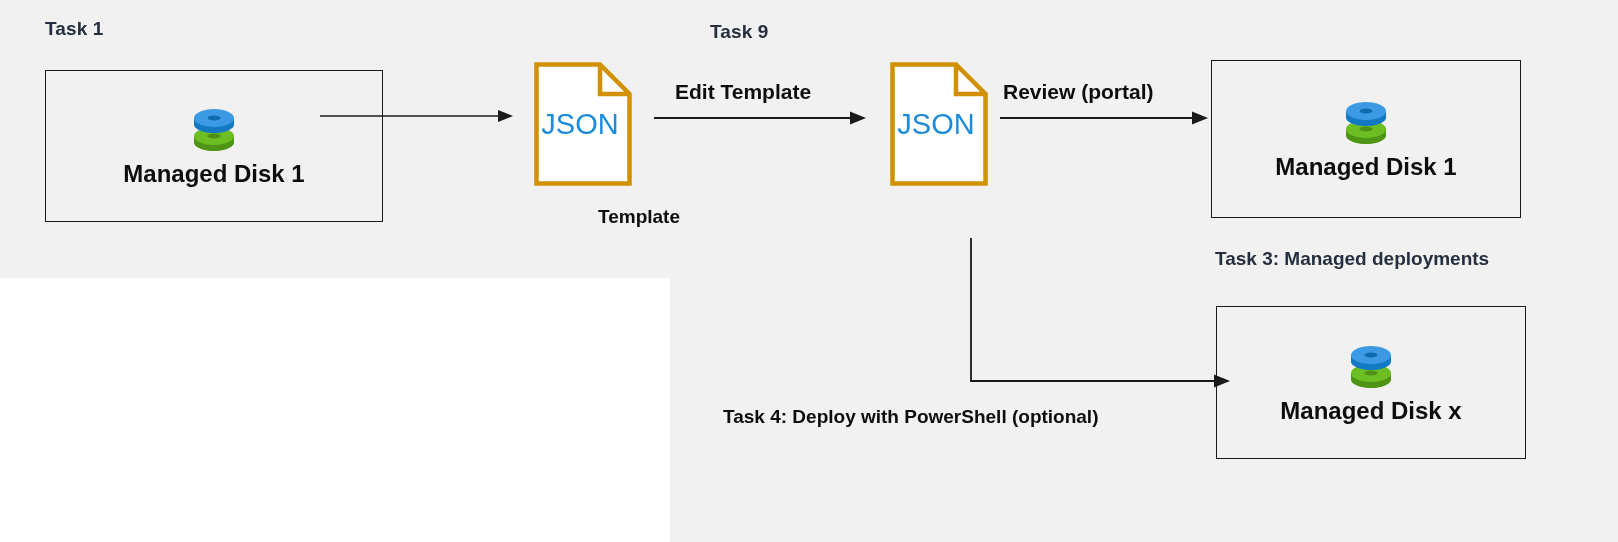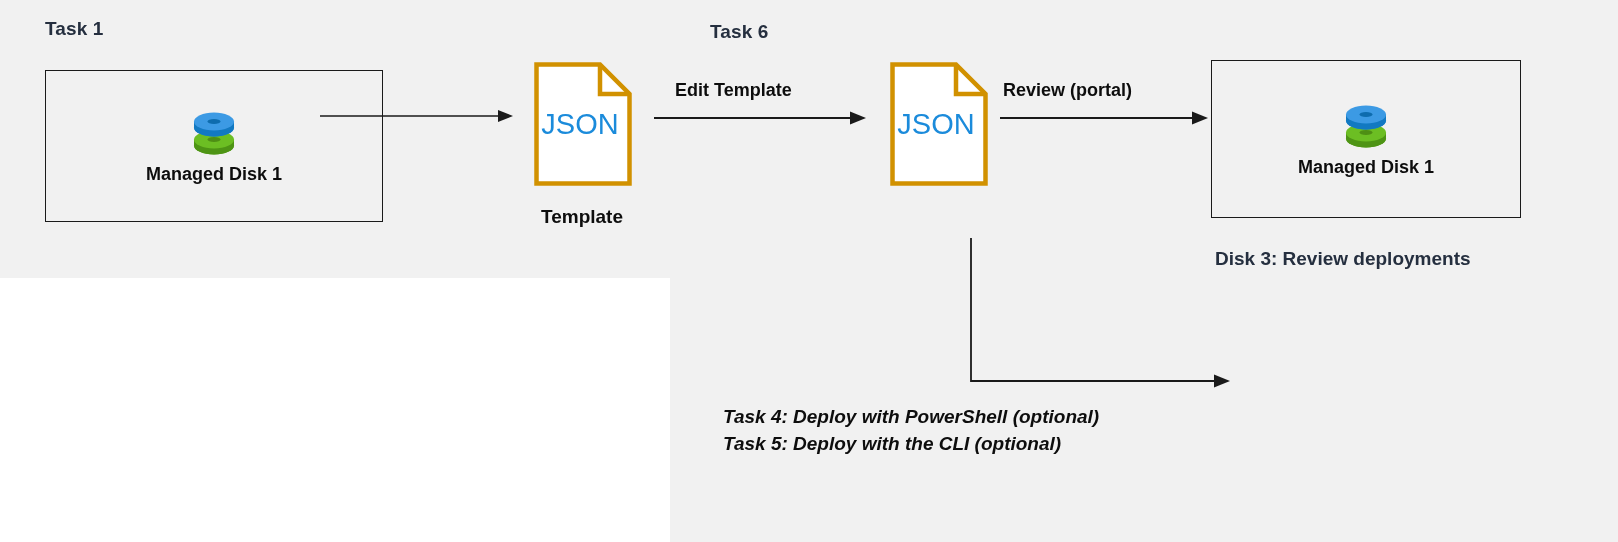--- a/index.html
+++ b/index.html
@@ -61,58 +61,58 @@
     text-align: center;
   }
 
   
   .disk-icon {
     display: block;
     margin: 0 auto 4px auto;
   }
 
   .box-label {
-    font-size: 18px;
+    font-size: 24px;
     font-weight: bold;
     color: #0d0d0d;
     white-space: nowrap;
   }
 
   
   .json-file {
     position: absolute;
   }
   #json-template     { left: 534px; top: 62px; }
   #json-new-template { left: 890px; top: 62px; }
 
   .file-caption {
     position: absolute;
     font-size: 19px;
     font-weight: bold;
     color: #0d0d0d;
     white-space: nowrap;
-    text-align: center;
+    text-align: right;
   }
   #caption-template     { left: 484px; top: 206px; width: 196px; }
   #caption-new-template { left: 836px; top: 203px; width: 196px; }
 
   
   .arrow-svg {
     position: absolute;
     overflow: visible;
   }
   #arrow-task1  { left: 320px; top: 108px; }
   #arrow-edit   { left: 654px; top: 110px; }
   #arrow-deploy { left: 1000px; top: 110px; }
   #arrow-branch { left: 938px;  top: 238px; }
 
   
   .arrow-label {
     position: absolute;
-    font-size: 18px;
+    font-size: 21px;
     font-weight: bold;
     color: #0d0d0d;
     white-space: nowrap;
   }
   #label-edit-template { left: 675px;  top: 80px; }
   #label-deploy-portal { left: 1003px; top: 80px; }
 
   
   .note {
     position: absolute;
@@ -123,21 +123,20 @@
   #note-task3 {
     left: 1215px;
     top: 248px;
     color: #252f3f;
   }
   #note-task45 {
     left: 723px;
     top: 403px;
     color: #0d0d0d;
     line-height: 27px;
-    font-style: italic;
   }
   #note-task45 span { display: block; }
 </style>
 </head>
 <body>
 
 <div id="canvas">
 
   <div class="panel" id="panel-left"></div>
   <div class="panel" id="panel-right"></div>
@@ -167,21 +166,21 @@
     <polygon points="178,2 193,8 178,14" fill="#1a1a1a"></polygon>
   </svg>
 
   <svg class="json-file" id="json-template" width="98" height="124" viewBox="0 0 98 124">
     <path d="M2.5 2.5 L66 2.5 L95.5 32 L95.5 121.5 L2.5 121.5 Z" fill="#ffffff" stroke="#d19100" stroke-width="4.5" stroke-linejoin="miter"></path>
     <path d="M66 2.5 L66 32 L95.5 32" fill="none" stroke="#d19100" stroke-width="4.5"></path>
     <text x="46" y="72" text-anchor="middle" font-family="Liberation Sans, sans-serif" font-size="29" fill="#1b8bdb">JSON</text>
   </svg>
   <div class="file-caption" id="caption-template">Template</div>
 
-  <div class="task-heading" id="task2-heading">Task 6</div>
+  <div class="task-heading" id="task2-heading">Task 9</div>
 
   <div class="arrow-label" id="label-edit-template">Edit Template</div>
   <svg class="arrow-svg" id="arrow-edit" width="214" height="16" viewBox="0 0 214 16">
     <line x1="0" y1="8" x2="196" y2="8" stroke="#1a1a1a" stroke-width="1.8"></line>
     <polygon points="196,1.5 212,8 196,14.5" fill="#1a1a1a"></polygon>
   </svg>
 
   <svg class="json-file" id="json-new-template" width="98" height="124" viewBox="0 0 98 124">
     <path d="M2.5 2.5 L66 2.5 L95.5 32 L95.5 121.5 L2.5 121.5 Z" fill="#ffffff" stroke="#d19100" stroke-width="4.5" stroke-linejoin="miter"></path>
     <path d="M66 2.5 L66 32 L95.5 32" fill="none" stroke="#d19100" stroke-width="4.5"></path>
@@ -203,26 +202,40 @@
         <ellipse cx="29" cy="32" rx="6.5" ry="2.6" fill="#4e8f14"></ellipse>
         <ellipse cx="29" cy="20" rx="20" ry="9" fill="#1783d4"></ellipse>
         <path d="M9 14 L9 20 A20 9 0 0 0 49 20 L49 14 Z" fill="#1279c2"></path>
         <ellipse cx="29" cy="14" rx="20" ry="9" fill="#3c9ae4"></ellipse>
         <ellipse cx="29" cy="14" rx="6.5" ry="2.6" fill="#0e6cae"></ellipse>
       </svg>
       <div class="box-label">Managed Disk 1</div>
     </div>
   </div>
 
-  <div class="note" id="note-task3">Disk 3: Review deployments</div>
+  <div class="note" id="note-task3">Task 3: Managed deployments</div>
 
   <svg class="arrow-svg" id="arrow-branch" width="296" height="156" viewBox="0 0 296 156">
     <path d="M33 0 L33 143 L276 143" fill="none" stroke="#1a1a1a" stroke-width="1.8"></path>
     <polygon points="276,136.5 292,143 276,149.5" fill="#1a1a1a"></polygon>
   </svg>
 
   <div class="note" id="note-task45">
     <span>Task 4: Deploy with PowerShell (optional)</span>
-    <span>Task 5: Deploy with the CLI (optional)</span>
-  </div>
-
+  </div>
+
+  <div class="resource-box" id="box-diskx">
+    <div class="box-inner">
+      <svg class="disk-icon" width="58" height="52" viewBox="0 0 58 52">
+        <ellipse cx="29" cy="38" rx="20" ry="9" fill="#57a618"></ellipse>
+        <path d="M9 32 L9 38 A20 9 0 0 0 49 38 L49 32 Z" fill="#4e9415"></path>
+        <ellipse cx="29" cy="32" rx="20" ry="9" fill="#6cbe23"></ellipse>
+        <ellipse cx="29" cy="32" rx="6.5" ry="2.6" fill="#4e8f14"></ellipse>
+        <ellipse cx="29" cy="20" rx="20" ry="9" fill="#1783d4"></ellipse>
+        <path d="M9 14 L9 20 A20 9 0 0 0 49 20 L49 14 Z" fill="#1279c2"></path>
+        <ellipse cx="29" cy="14" rx="20" ry="9" fill="#3c9ae4"></ellipse>
+        <ellipse cx="29" cy="14" rx="6.5" ry="2.6" fill="#0e6cae"></ellipse>
+      </svg>
+      <div class="box-label">Managed Disk x</div>
+    </div>
+  </div>
 
 </div>
 
 </body></html>

